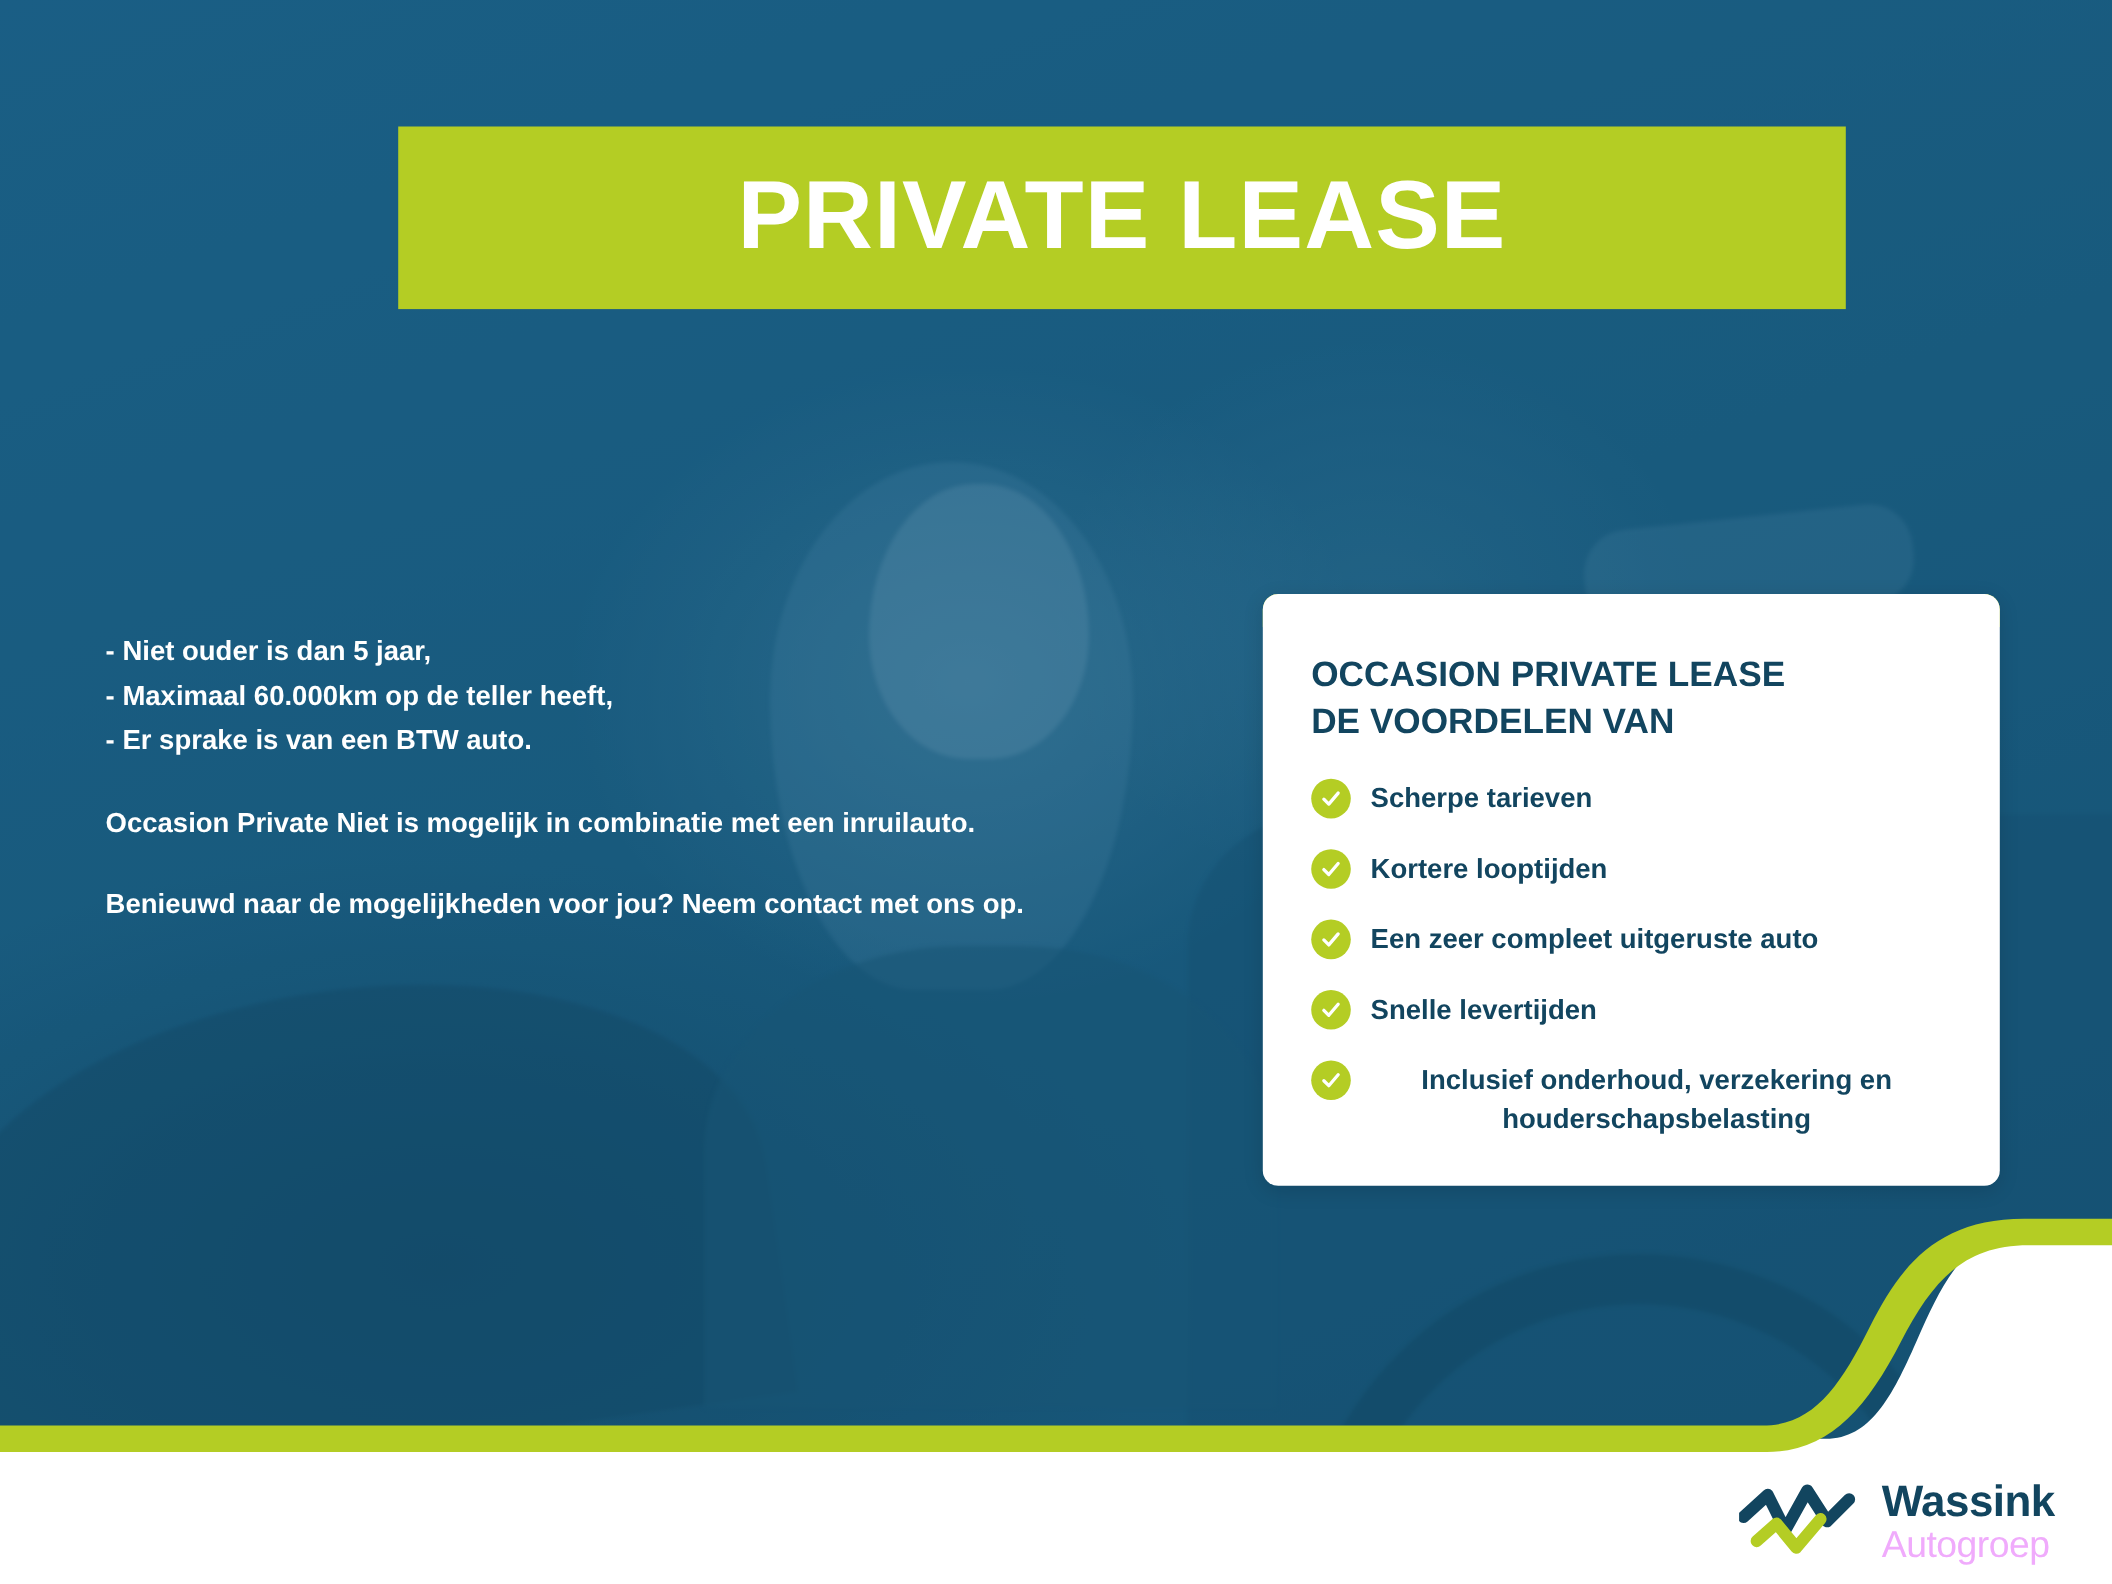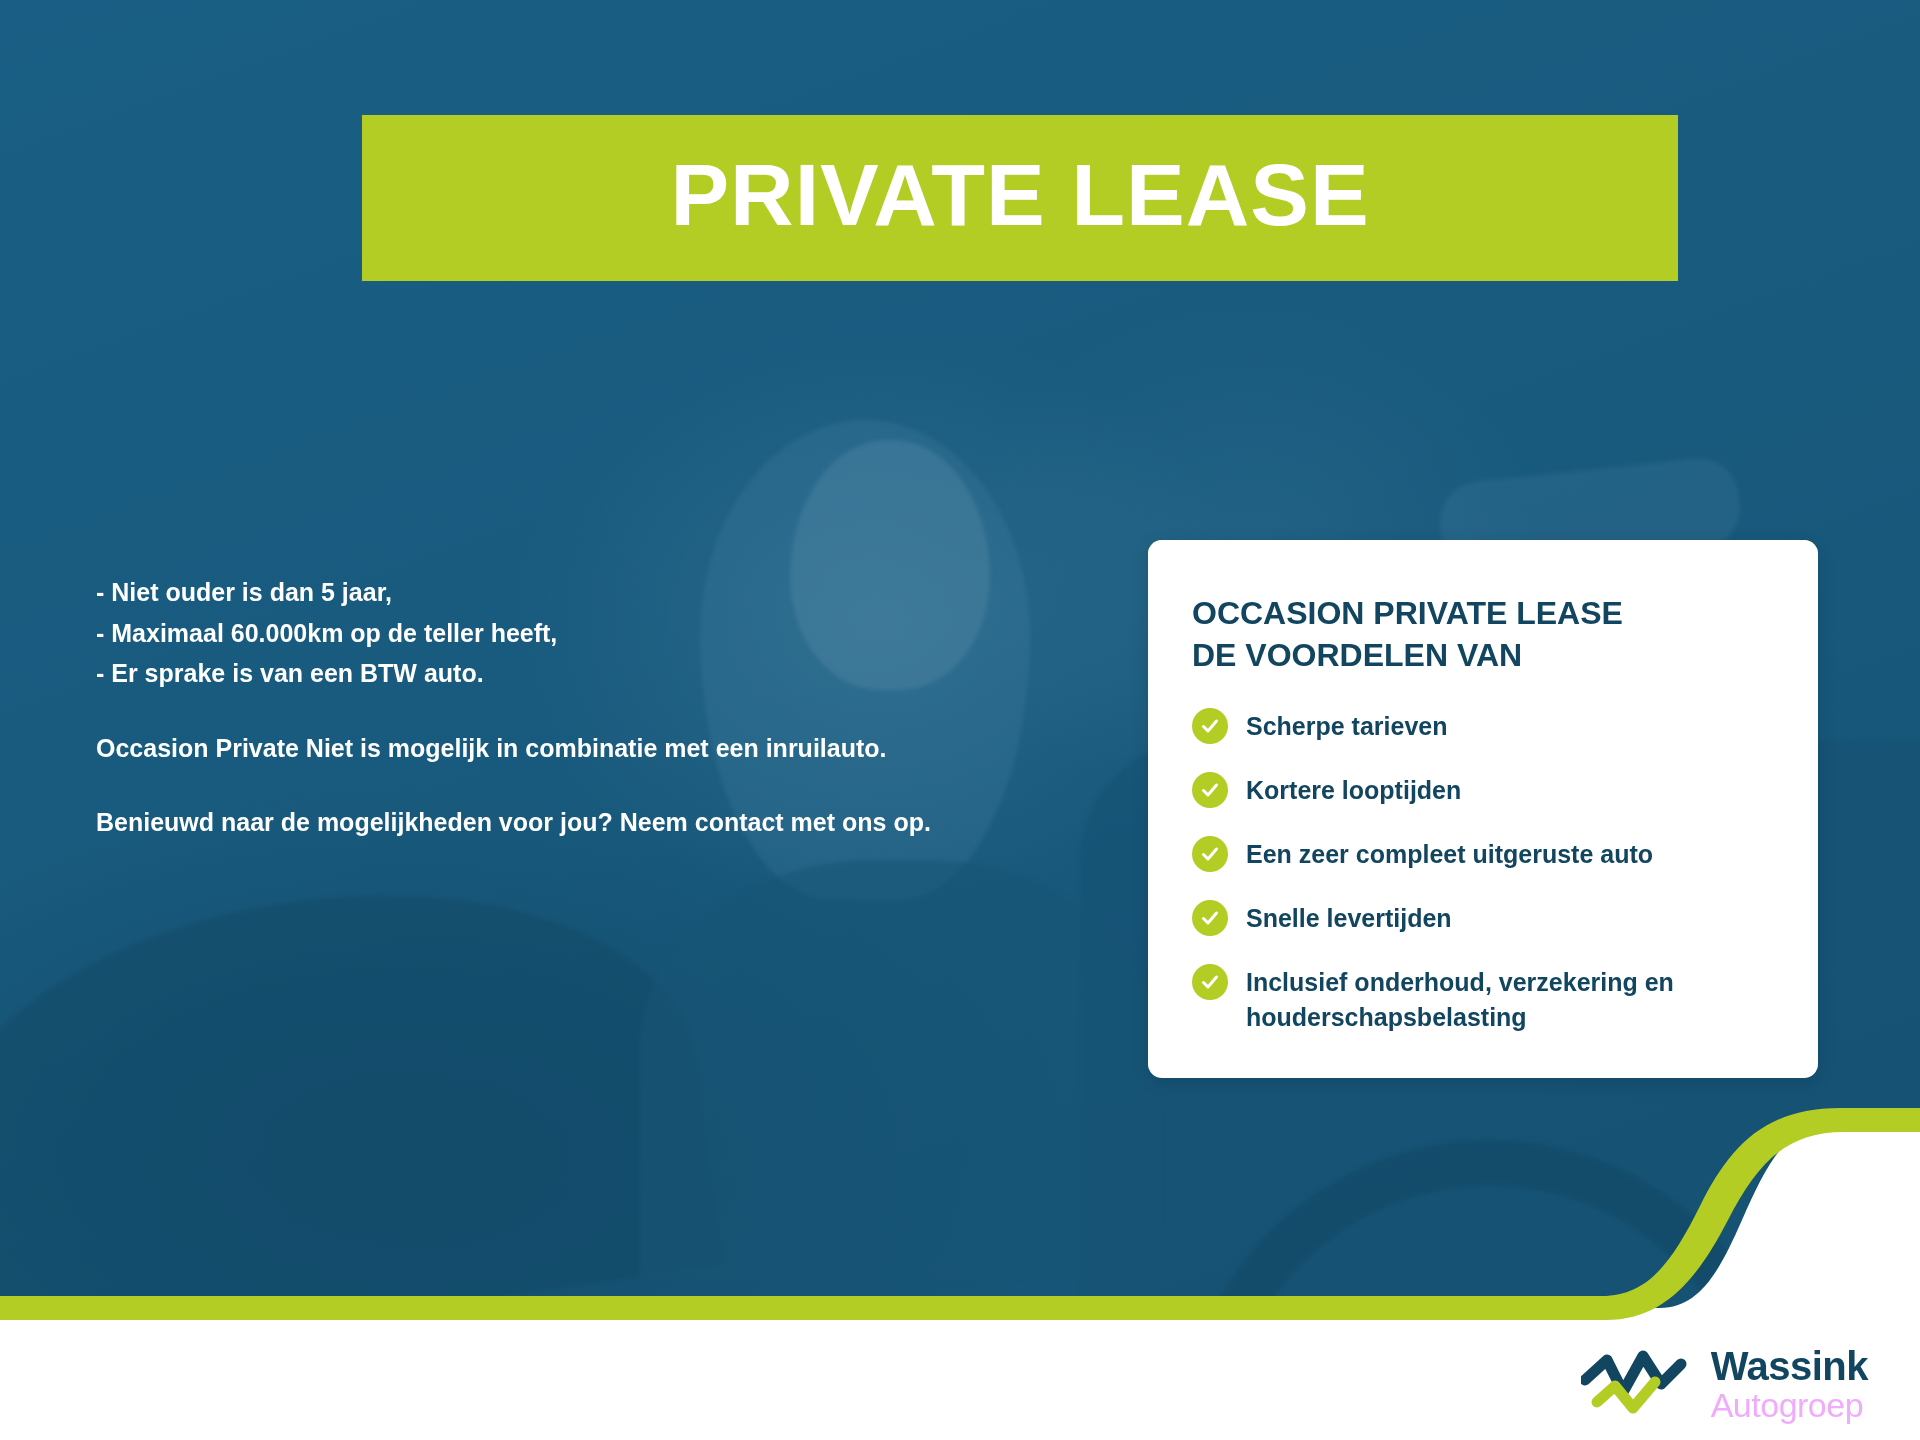--- a/index.html
+++ b/index.html
@@ -150,20 +150,21 @@
     font-weight: bold;
     font-size: 32px;
     line-height: 1.32;
     margin-bottom: 30px;
   }
   .card-title div { white-space: nowrap; }
   .benefit-row {
     display: flex;
     align-items: flex-start;
     margin-bottom: 26px;
+    text-align: center;
   }
   .benefit-row:last-child { margin-bottom: 0; }
   .check-badge {
     flex: 0 0 auto;
     width: 36px; height: 36px;
     border-radius: 50%;
     background: #b4cd24;
     display: flex;
     align-items: center;
     justify-content: center;

